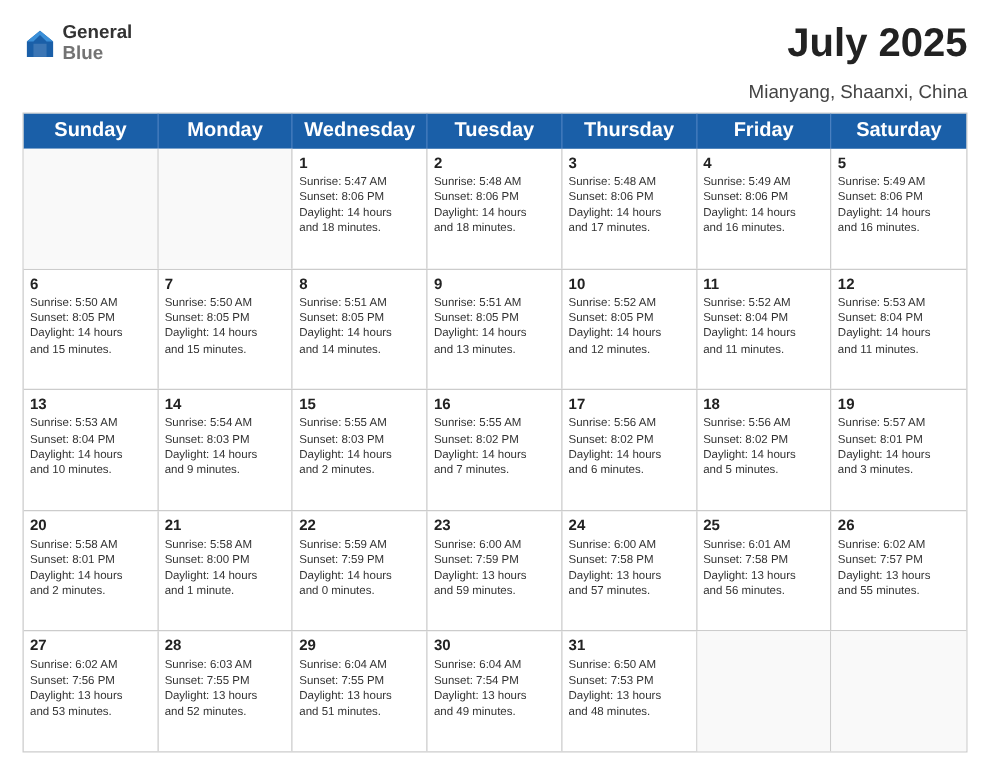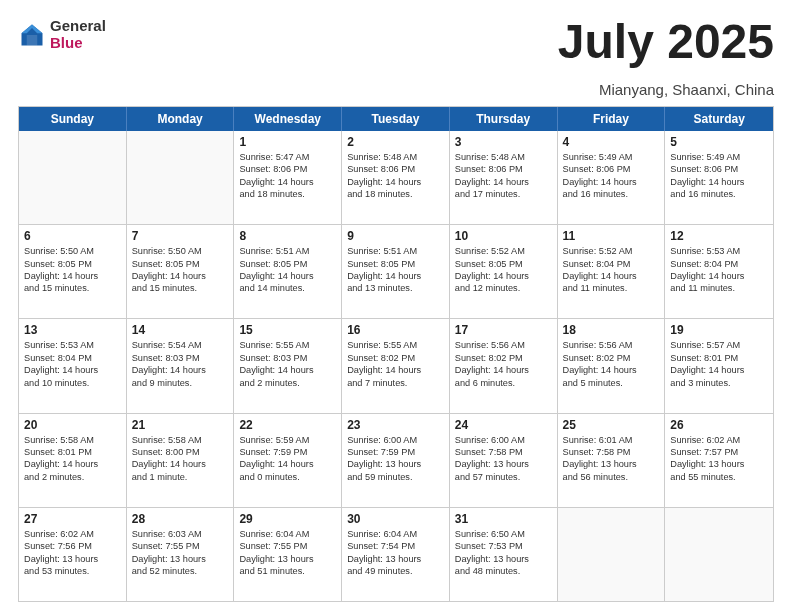--- a/index.html
+++ b/index.html
@@ -35,31 +35,31 @@
       line-height: 1.1;
     }
     .logo-general {
       font-size: 15px;
       font-weight: bold;
       color: #333;
     }
     .logo-blue {
       font-size: 15px;
       font-weight: bold;
-      color: #be185d;
+      color: #737373;
     }
     .logo-icon {
       width: 28px;
       height: 28px;
     }
     .title-area {
       text-align: right;
     }
     .title-month {
-      font-size: 48px;
+      font-size: 32px;
       font-weight: bold;
       color: #222;
       line-height: 1;
     }
     .title-location {
       font-size: 15px;
       color: #444;
       margin-top: 15px;
     }
     .calendar {
@@ -68,21 +68,21 @@
       flex-direction: column;
       border: 1px solid #ccc;
     }
     .cal-header-row {
       display: grid;
       grid-template-columns: repeat(7, 1fr);
       background: #1a5fa8;
     }
     .cal-header-cell {
       color: #fff;
-      font-size: 12px;
+      font-size: 16px;
       font-weight: bold;
       text-align: center;
       padding: 5px 2px;
       border-right: 1px solid #4a80c0;
     }
     .cal-header-cell:last-child { border-right: none; }
     .cal-body {
       flex: 1;
       display: flex;
       flex-direction: column;

